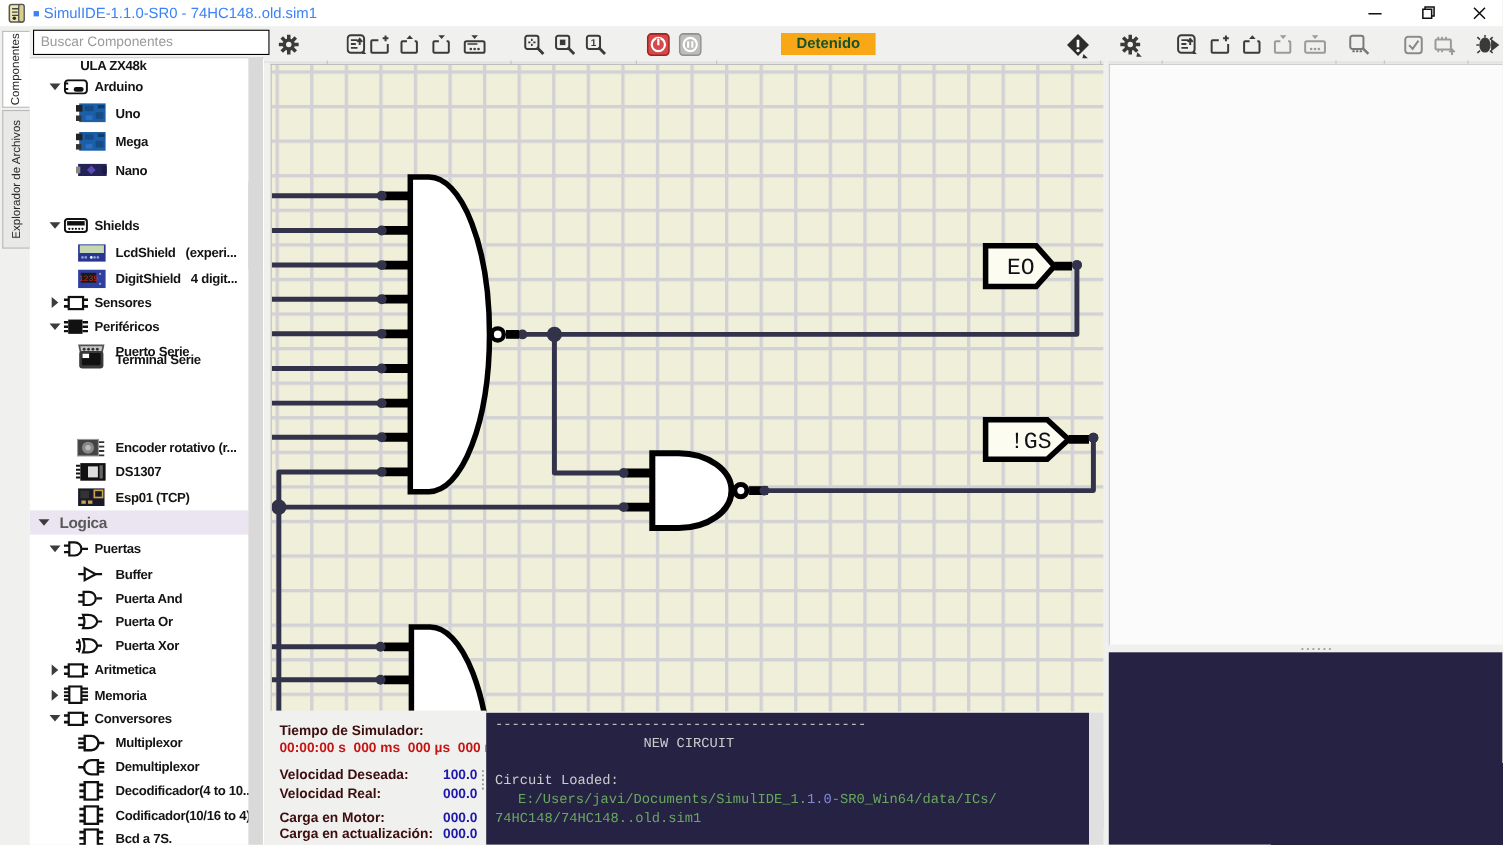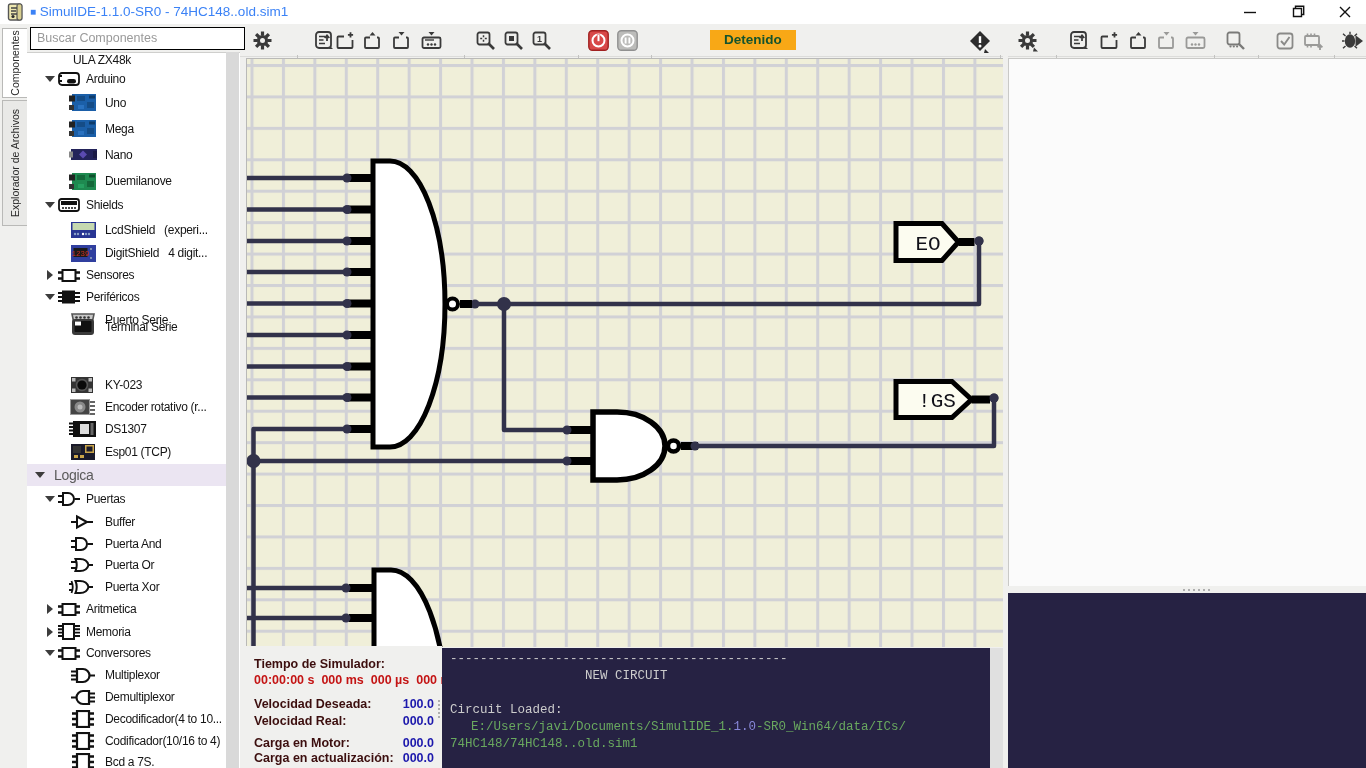--- a/index.html
+++ b/index.html
@@ -13,21 +13,21 @@
   .sep{position:absolute;top:31px;width:1px;height:18px;background:#c2c2c0;}
   
   #tabstrip{left:0;top:24px;width:27px;height:744px;background:#f0f0ee;}
   .vtab{position:absolute;left:2px;width:24px;border:1px solid #b9b9b7;display:flex;align-items:center;justify-content:center;}
   .vtab span{transform:rotate(-90deg);white-space:nowrap;font-size:10.5px;color:#2a2a2a;}
   
   #search{left:30px;top:27px;width:207px;height:21px;background:#fff;border:1px solid #000000;font-size:12.5px;color:#9a9a9a;line-height:21px;padding-left:6px;}
   
   #tree{left:27px;top:52px;width:213px;height:716px;background:#ffffff;overflow:hidden;border-top:1px solid #cfcfcd;}
   .r{position:absolute;left:0;height:22px;width:213px;}
-  .r .lbl{position:absolute;top:50%;transform:translateY(-50%);font-weight:normal;font-size:12px;letter-spacing:-0.3px;color:#141414;white-space:nowrap;}
+  .r .lbl{position:absolute;top:50%;transform:translateY(-50%);font-weight:bold;font-size:12px;letter-spacing:-0.3px;color:#141414;white-space:nowrap;}
   .td{position:absolute;width:0;height:0;border-left:5px solid transparent;border-right:5px solid transparent;border-top:6.5px solid #3c3c3c;}
   .tR{position:absolute;width:0;height:0;border-top:5px solid transparent;border-bottom:5px solid transparent;border-left:6.5px solid #3c3c3c;}
   .ic{position:absolute;}
   
   #tsb{left:226px;top:52px;width:13px;height:716px;background:#d9d9d9;}
   .sbtn{position:absolute;left:0;width:13px;height:15px;background:#ececea;display:flex;align-items:center;justify-content:center;}
   #tthumb{position:absolute;left:0;top:113px;width:13px;height:80px;background:#fafafa;border:1px solid #c0c0c0;box-sizing:border-box;}
   
   #canvas{left:246px;top:58px;width:757px;height:588px;overflow:hidden;border-left:1px solid #b9b9b7;border-top:1px solid #b9b9b7;}
   
@@ -381,26 +381,20 @@
         <use href="#brdB"></use>
       </svg>
       <span class="lbl" style="left:78px">Mega</span>
     </div>
   <div class="r" style="top:90.5px">
       <svg class="ic" style="left:42px;top:4.5px" width="30" height="13">
         <use href="#brdN"></use>
       </svg>
       <span class="lbl" style="left:78px">Nano</span>
     </div>
-  <div class="r" style="top:117px">
-      <svg class="ic" style="left:42px;top:1.5px" width="28" height="19">
-        <use href="#brdG"></use>
-      </svg>
-      <span class="lbl" style="left:78px">Duemilanove</span>
-    </div>
   <div class="r" style="top:140.5px">
       <i class="td" style="left:18px;top:8px"></i>
       <svg class="ic" style="left:31px;top:4px" width="22" height="14">
         <use href="#shl"></use>
       </svg>
       <span class="lbl" style="left:59px">Shields</span>
     </div>
   <div class="r" style="top:166px">
       <svg class="ic" style="left:43px;top:3px" width="27" height="16">
         <use href="#lcd"></use>
@@ -431,26 +425,20 @@
       <svg class="ic" style="left:42px;top:2px" width="28" height="18">
         <use href="#db9"></use>
       </svg>
       <span class="lbl" style="left:78px">Puerto Serie</span>
     </div>
   <div class="r" style="top:263px">
       <svg class="ic" style="left:44px;top:2px" width="24" height="18">
         <use href="#term"></use>
       </svg>
       <span class="lbl" style="left:78px">Terminal Serie</span>
-    </div>
-  <div class="r" style="top:321px">
-      <svg class="ic" style="left:42px;top:2px" width="26" height="18">
-        <use href="#ky"></use>
-      </svg>
-      <span class="lbl" style="left:78px">KY-023</span>
     </div>
   <div class="r" style="top:343px">
       <svg class="ic" style="left:42px;top:2px" width="26" height="18">
         <use href="#enc"></use>
       </svg>
       <span class="lbl" style="left:78px">Encoder rotativo (r...</span>
     </div>
   <div class="r" style="top:365px">
       <svg class="ic" style="left:42px;top:2px" width="28" height="18">
         <use href="#ds"></use>

